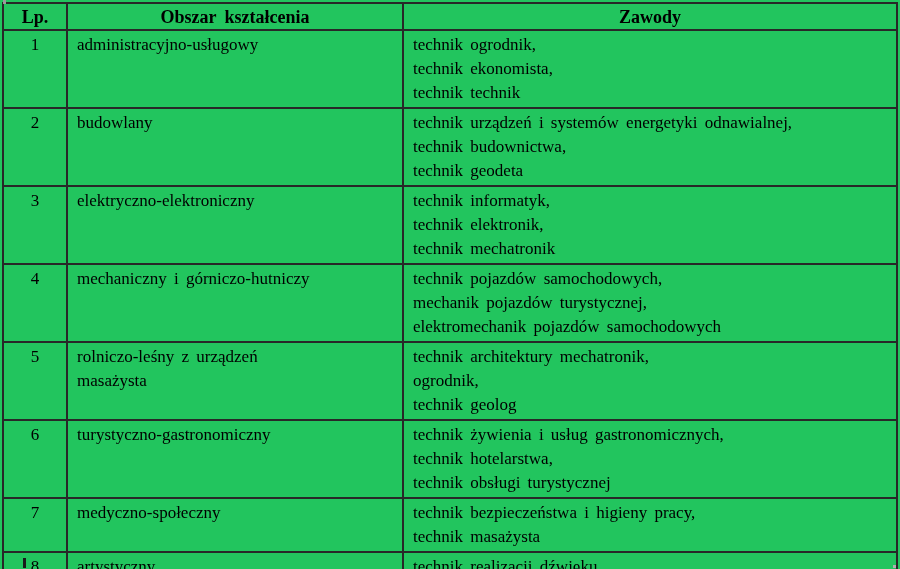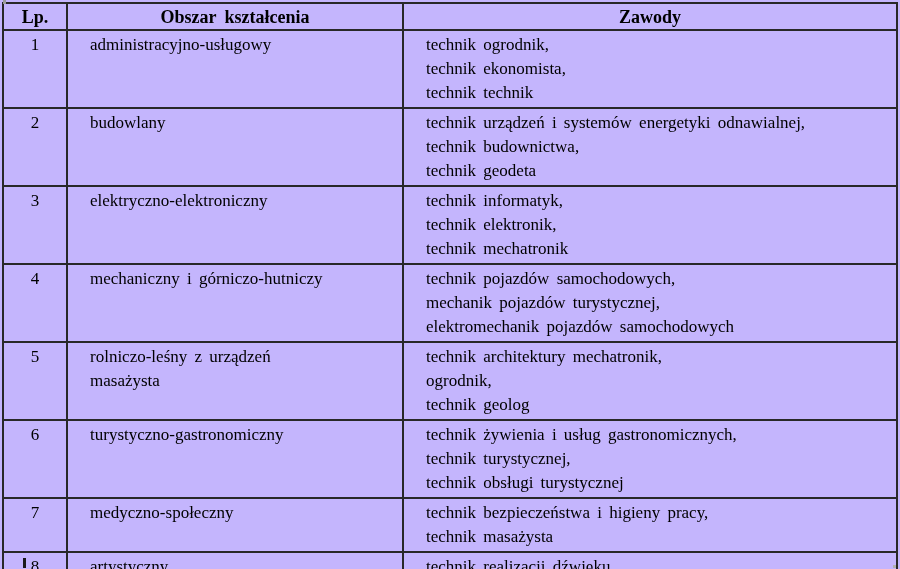--- a/index.html
+++ b/index.html
@@ -4,21 +4,21 @@
 <style>
   html, body {
     margin: 0;
     padding: 0;
     background: #ffffff;
   }
   .page {
     position: relative;
     width: 900px;
     height: 569px;
-    background: #c4b5fd;
+    background: #22c55e;
     font-family: "Liberation Serif", "DejaVu Serif", serif;
     color: #000000;
     overflow: hidden;
   }
   table.doc-table {
     position: absolute;
     left: 2px;
     top: 2px;
     width: 894px;
     border-collapse: collapse;
@@ -47,21 +47,20 @@
     line-height: 24px;
     padding: 2px 8px 2px 9px;
     word-spacing: 3px;
   }
   .doc-table td.lp-cell {
     text-align: center;
     padding: 2px 0;
   }
   .line {
     white-space: nowrap;
-    margin-left: 13px;
   }
   col.c-lp     { width: 64px; }
   col.c-obszar { width: 336px; }
   col.c-zawody { width: 494px; }
   .artifact-tick {
     position: absolute;
     left: 23px;
     top: 558px;
     width: 3px;
     height: 10px;
@@ -159,21 +158,21 @@
             <div class="line">technik geolog</div>
           </td>
         </tr>
         <tr>
           <td class="lp-cell">6</td>
           <td class="obszar-cell">
             <div class="line">turystyczno-gastronomiczny</div>
           </td>
           <td class="zawody-cell">
             <div class="line">technik żywienia i usług gastronomicznych,</div>
-            <div class="line">technik turystycznej,</div>
+            <div class="line">technik hotelarstwa,</div>
             <div class="line">technik obsługi turystycznej</div>
           </td>
         </tr>
         <tr>
           <td class="lp-cell">7</td>
           <td class="obszar-cell">
             <div class="line">medyczno-społeczny</div>
           </td>
           <td class="zawody-cell">
             <div class="line">technik bezpieczeństwa i higieny pracy,</div>

